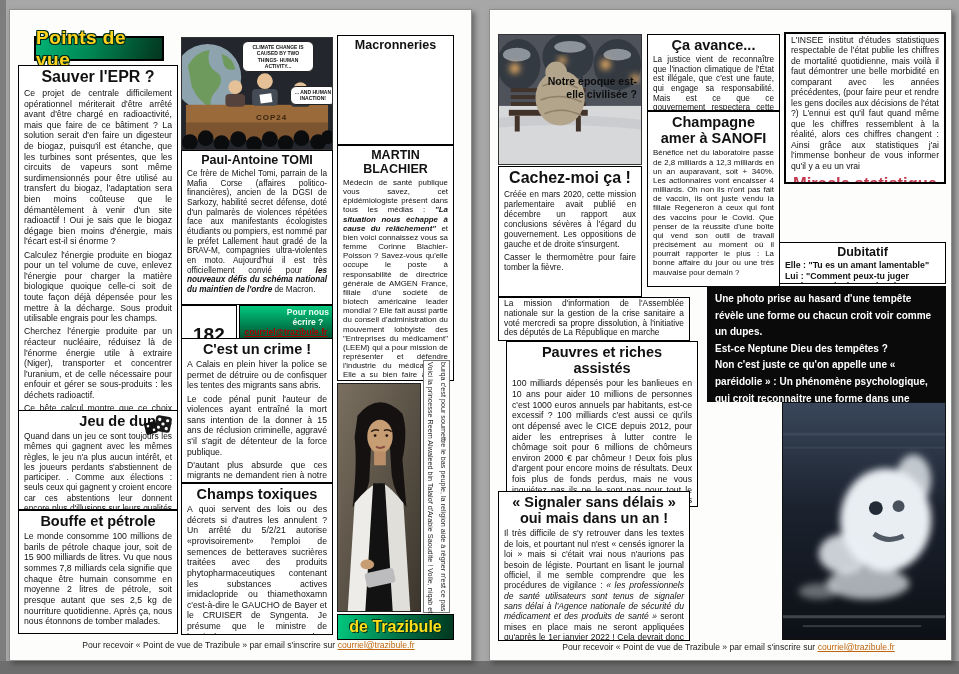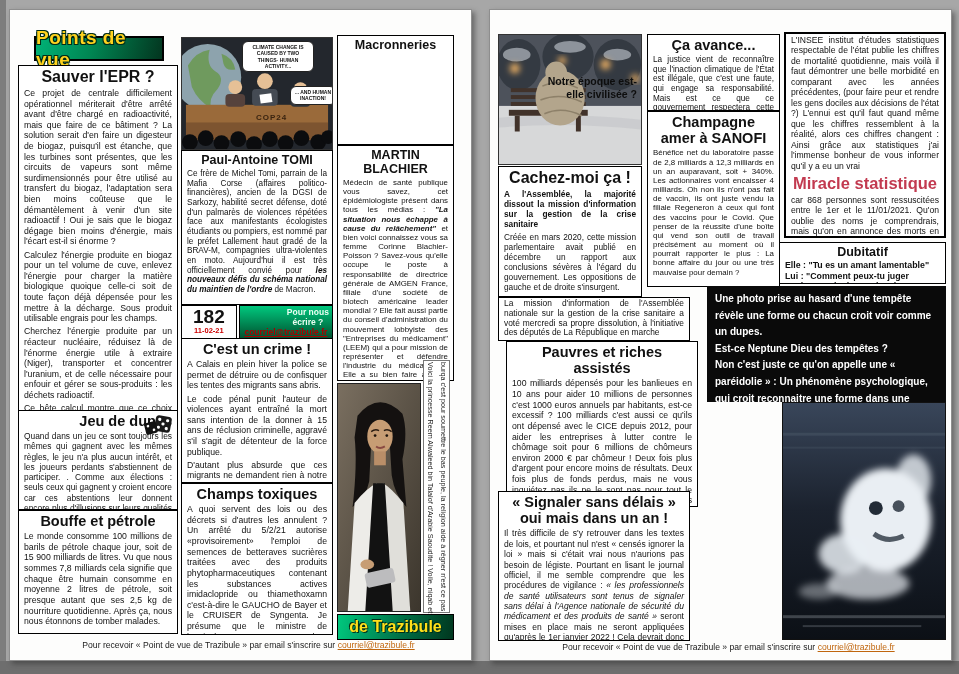--- a/index.html
+++ b/index.html
@@ -12,21 +12,21 @@
   .h{font-weight:700;text-align:center;font-size:14.5px;line-height:1.12;margin:1px 0 2px;}
   .h-lg{font-size:16px;}
   .h-sm{font-size:12.5px;}
   .bt{font-size:8.7px;line-height:1.22;text-align:justify;margin:0 0 2.5px;}
   .bt-sm{font-size:7.9px;line-height:1.16;}
   .lead-bold{font-weight:700;}
   .masthead{background:linear-gradient(105deg,#00b377 0%,#008552 45%,#03351f 100%);
             border:2px solid #000;display:flex;align-items:center;justify-content:center;}
   .masthead span{color:#ffd21e;font-weight:700;font-size:19px;letter-spacing:.5px;
             text-shadow:1px 1px 0 #012d18,-1px 1px 0 #012d18,1px -1px 0 #012d18,-1px -1px 0 #012d18;}
-  .numbox{border:1px solid #000;background:#fff;text-align:center;padding-top:1px;}
+  .numbox{border:1px solid #000;background:#fff;text-align:center;padding-top:19px;}
   .numbox .num{font-size:19px;font-weight:700;line-height:1;display:block;}
   .numbox .date{font-size:7.5px;font-weight:700;color:#cc0000;display:block;}
   .greenbox{background:linear-gradient(180deg,#00c87e 0%,#008350 55%,#014b2b 100%);
             border:1px solid #000;text-align:center;padding-top:1px;}
   .greenbox .l1{display:block;color:#eafff2;font-weight:700;font-size:8.5px;margin-left:44px;}
   .greenbox .l2{display:block;color:#a80000;font-weight:700;font-size:8.5px;text-decoration:underline;}
   .greenbox .l3{display:block;color:#ffe01a;font-weight:700;font-size:12px;text-shadow:1px 1px 0 #013;}
   .banner{background:linear-gradient(100deg,#00c87e 0%,#007046 55%,#01371f 100%);
           border:1px solid #000;display:flex;align-items:center;justify-content:center;}
   .banner span{color:#ffe01a;font-weight:700;font-size:16px;text-shadow:1px 1px 0 #012d18,-1px -1px 0 #012d18;}
@@ -242,21 +242,20 @@
         </g>
         <circle cx="58" cy="38" r="11" fill="#b3a58c"></circle>
         <ellipse cx="62" cy="64" rx="25" ry="28" fill="#b3a58c"></ellipse>
         <path d="M44 52 Q60 44 80 54 M42 66 Q62 58 84 68 M46 80 Q64 72 84 82" stroke="#8d8069" stroke-width="1.5" fill="none"></path>
       </svg>
       <div class="snowcap">Notre époque est-elle civilisée ?</div>
     </figure>
 
     <section class="a box" style="left:8px;top:156px;width:144px;height:131px;">
       <h2 class="h h-lg">Cachez-moi ça !</h2>
-      <p class="bt lead-bold" style="font-size:8.3px;">A l'Assemblée, la majorité dissout la mission d'information sur la gestion de la crise sanitaire</p>
       <p class="bt" style="font-size:8.3px;">Créée en mars 2020, cette mission parlementaire avait publié en décembre un rapport aux conclusions sévères à l'égard du gouvernement. Les oppositions de gauche et de droite s'insurgent.</p>
       <p class="bt" style="font-size:8.3px;">Casser le thermomètre pour faire tomber la fièvre.</p>
     </section>
 
     <section class="a box" style="left:8px;top:287px;width:192px;height:44px;">
       <p class="bt" style="font-size:8.4px;line-height:1.16;">La mission d'information de l'Assemblée nationale sur la gestion de la crise sanitaire a voté mercredi sa propre dissolution, à l'initiative des députés de La République en marche</p>
     </section>
 
     <section class="a box" style="left:16px;top:331px;width:192px;height:166px;">
       <h2 class="h">Pauvres et riches assistés</h2>
@@ -271,21 +270,21 @@
     <section class="a box" style="left:157px;top:24px;width:133px;height:77px;">
       <h2 class="h">Ça avance...</h2>
       <p class="bt" style="font-size:8.2px;line-height:1.17;">La justice vient de reconnaître que l'inaction climatique de l'État est illégale, que c'est une faute, qui engage sa responsabilité. Mais est ce que ce gouvernement respectera cette décision de justice ?</p>
     </section>
 
     <section class="a box" style="left:157px;top:101px;width:133px;height:176px;">
       <h2 class="h">Champagne amer à SANOFI</h2>
       <p class="bt bt-sm">Bénéfice net du laboratoire passe de 2,8 milliards à 12,3 milliards en un an auparavant, soit + 340%. Les actionnaires vont encaisser 4 milliards. Oh non ils n'ont pas fait de vaccin, ils ont juste vendu la filiale Regeneron à ceux qui font des vaccins pour le Covid. Que penser de la réussite d'une boîte qui vend son outil de travail précisément au moment où il pourrait rapporter le plus : La bonne affaire du jour ou une très mauvaise pour demain ?</p>
     </section>
 
-    <section class="a box" style="left:294px;top:22px;width:162px;height:206px;border-width:2px;">
+    <section class="a box" style="left:294px;top:22px;width:162px;height:152px;border-width:2px;">
       <p class="bt" style="font-size:8.6px;">L'INSEE institut d'études statistiques respectable de l'état publie les chiffres de mortalité quotidienne, mais voilà il faut démontrer une belle morbidité en comparant avec les années précédentes, (pour faire peur et rendre les gens dociles aux décisions de l'état ?) L'ennui est qu'il faut quand même que les chiffres ressemblent à la réalité, alors ces chiffres changent : Ainsi grâce aux statistiques j'ai l'immense bonheur de vous informer qu'il y a eu un vrai</p>
       <div class="miracle">Miracle statistique</div>
       <p class="bt" style="font-size:8.6px;">car 868 personnes sont ressuscitées entre le 1er et le 11/01/2021. Qu'on oublie des noms je comprendrais, mais qu'on en annonce des morts en trop, il y a de quoi s'interroger non ?</p>
     </section>
 
     <section class="a box" style="left:289px;top:232px;width:167px;height:42px;">
       <h2 class="h h-sm" style="margin-bottom:1px;">Dubitatif</h2>
       <p class="dub-line">Elle : "Tu es un amant lamentable"</p>
       <p class="dub-line">Lui : "Comment peux-tu juger quelqu'un ainsi en trois minutes ? "</p>
     </section>

